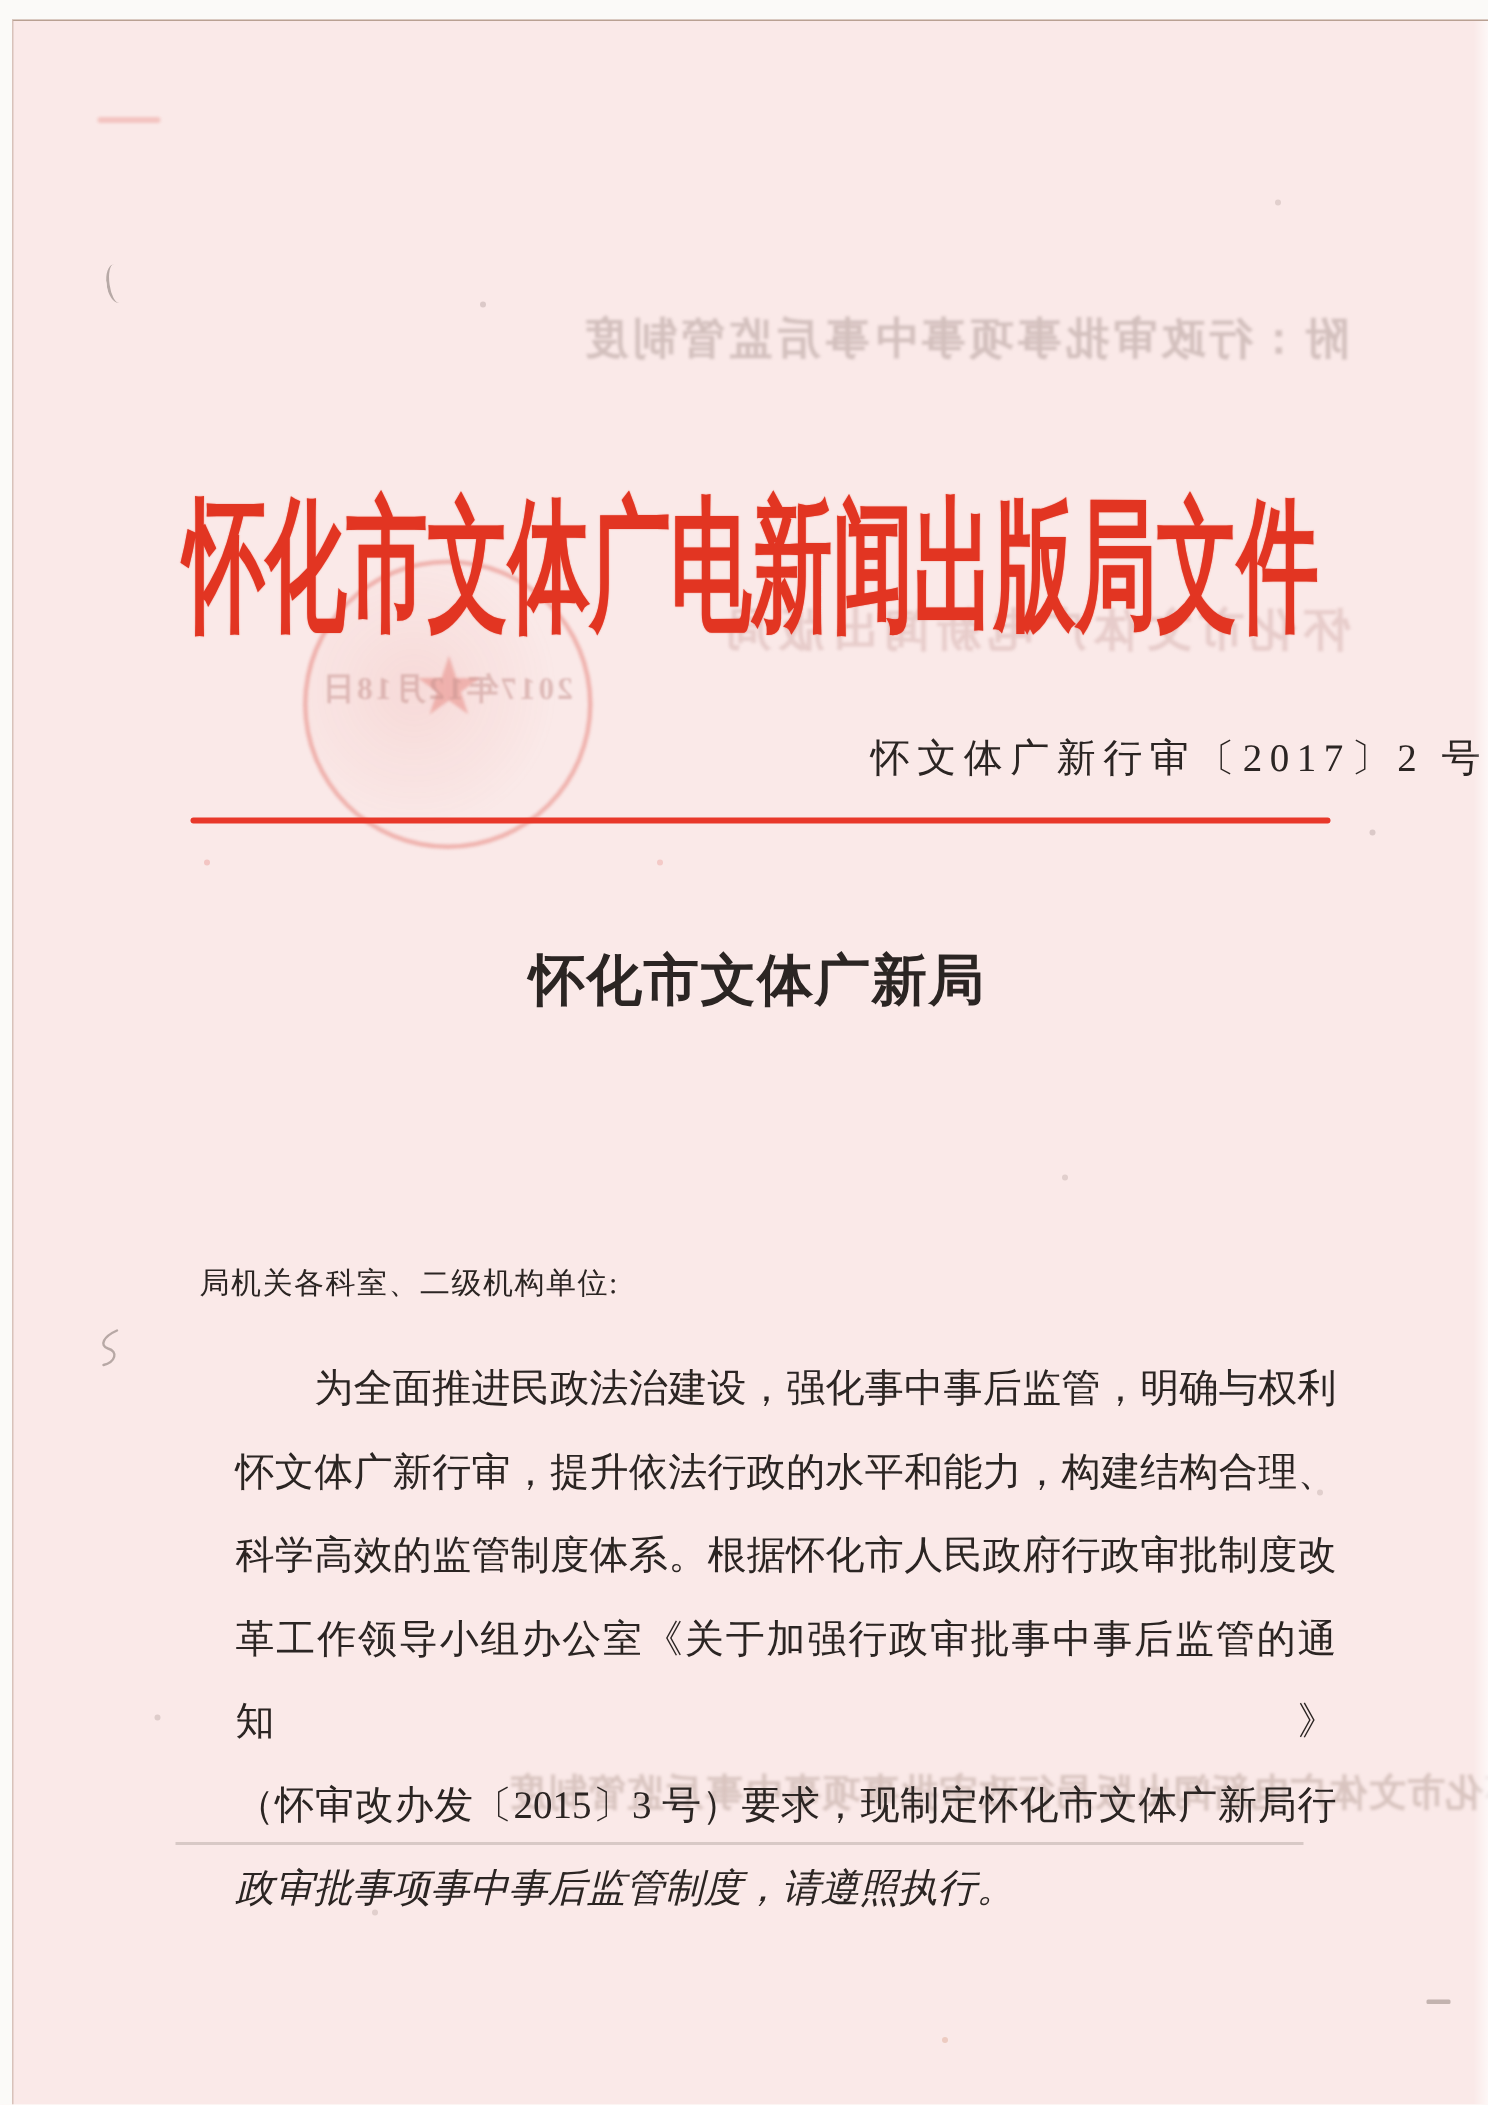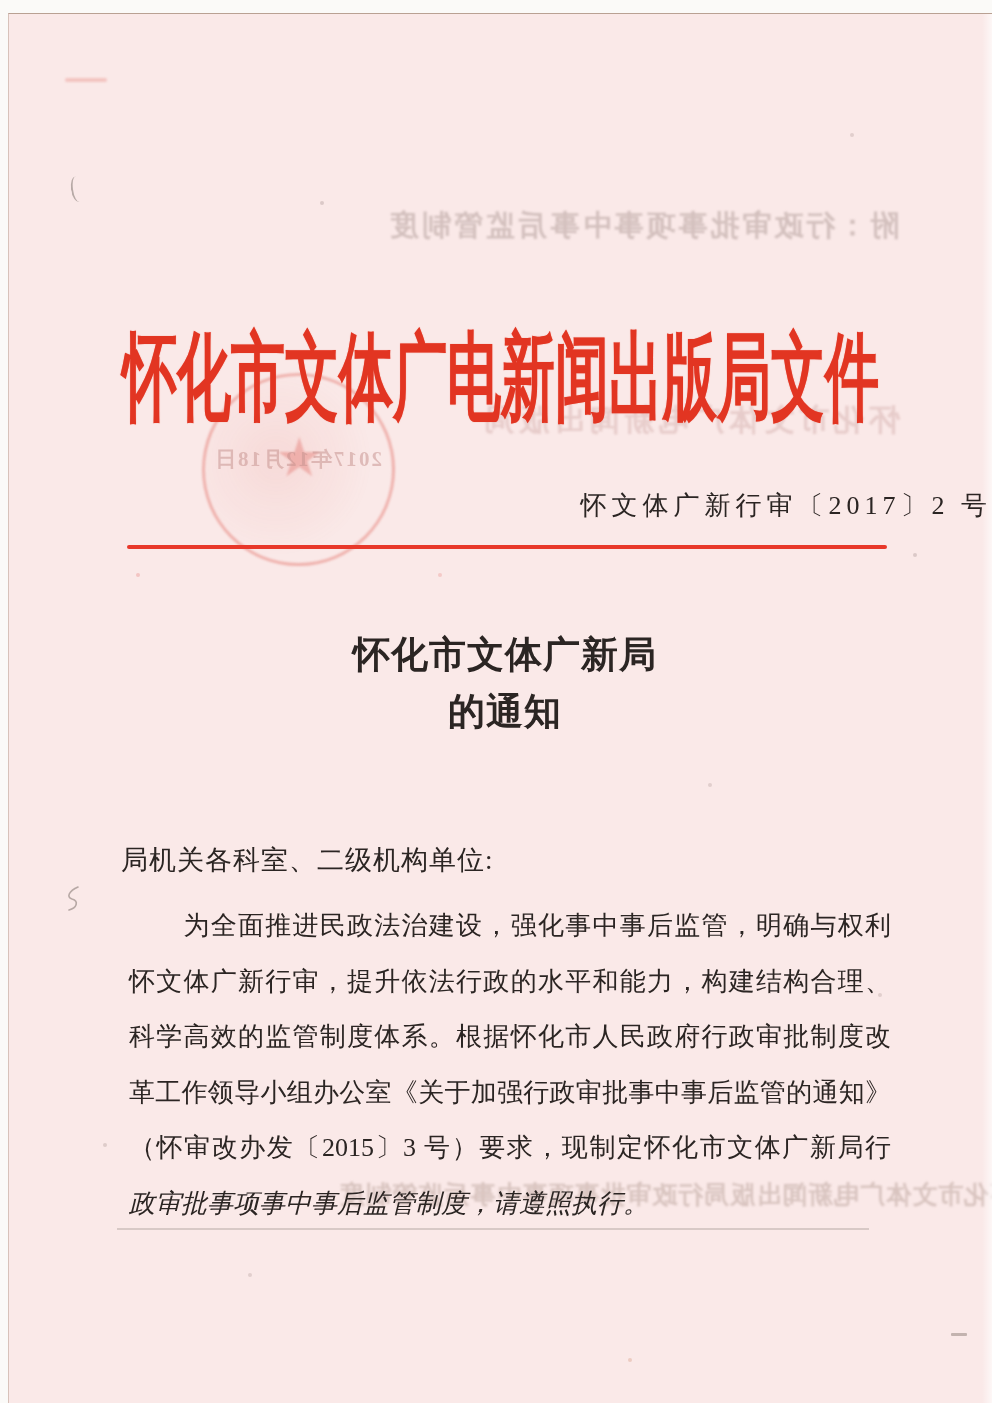--- a/index.html
+++ b/index.html
@@ -66,28 +66,28 @@
   .red-rule {
     position: absolute; top: 531px; left: 118px; width: 760px; height: 4px;
     background: var(--rule-red, #e8382a); border-radius: 2px;
   }
   .notice-title {
     position: absolute; top: 584px; left: 56px; width: 880px;
     text-align: center; font-size: 37px; font-weight: bold;
     line-height: 57px; color: var(--ink, #2b2523); letter-spacing: 1px; margin-top: 28px;
   }
   .salutation {
-    position: absolute; top: 828px; left: 112px; width: 770px;
-    font-size: 27px; color: var(--ink, #2b2523); letter-spacing: 1px;
+    position: absolute; top: 828px; left: 124px; width: 770px;
+    font-size: 20px; color: var(--ink, #2b2523); letter-spacing: 1px;
   }
   .body-block {
     position: absolute; top: 884px; left: 120px; width: 762px;
     font-size: 26px; line-height: 55.5px; color: var(--ink, #2b2523);
   }
-  .body-line { text-align: justify; text-align-last: justify; text-justify: inter-character; }
+  .body-line { text-align: justify; text-align-last: justify; text-justify: inter-character; margin-left: 28px; }
   .body-line.last { text-align-last: left; font-style: italic; }
 
   
   .faint-rule-bottom {
     position: absolute; top: 1214px; left: 108px; width: 752px; height: 2px;
     background: rgba(130,118,112,0.28);
   }
   .pen-paren {
     position: absolute; left: 62px; top: 162px; width: 13px; height: 26px;
     border-left: 2px solid rgba(128,116,112,0.55);
@@ -145,21 +145,20 @@
     <div class="header-title">
       <span>怀化市文体广电新闻出版局文件</span>
     </div>
 
     <div class="doc-number">怀文体广新行审〔2017〕2 号</div>
 
     <div class="red-rule"></div>
 
     <div class="notice-title">
       <div>怀化市文体广新局</div>
-      <div>的通知</div>
     </div>
 
     <div class="salutation">局机关各科室、二级机构单位:</div>
 
     <div class="body-block">
       <div class="body-line">　　为全面推进民政法治建设，强化事中事后监管，明确与权利</div>
       <div class="body-line">怀文体广新行审，提升依法行政的水平和能力，构建结构合理、</div>
       <div class="body-line">科学高效的监管制度体系。根据怀化市人民政府行政审批制度改</div>
       <div class="body-line">革工作领导小组办公室《关于加强行政审批事中事后监管的通知》</div>
       <div class="body-line">（怀审改办发〔2015〕3 号）要求，现制定怀化市文体广新局行</div>

